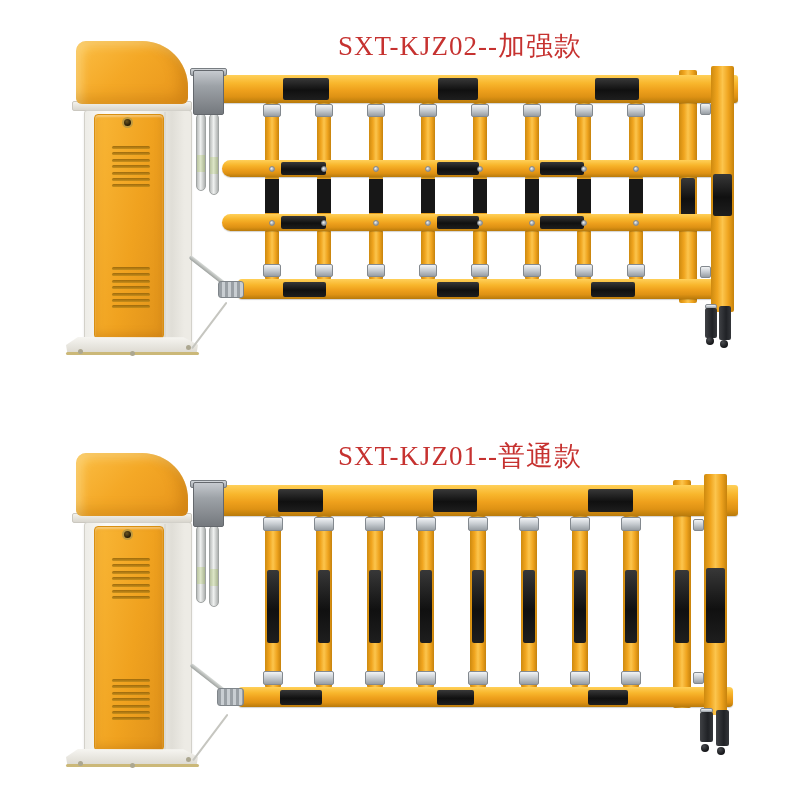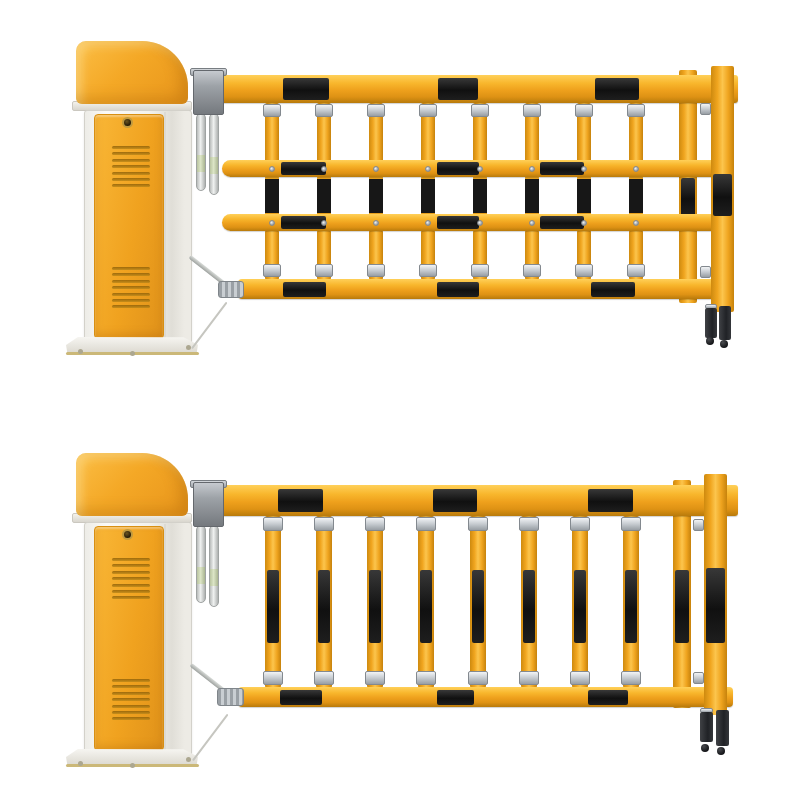--- a/index.html
+++ b/index.html
@@ -52,20 +52,22 @@
            border:1px solid #64686D;border-radius:2px;box-sizing:border-box;}
   .bracket-cap{background:linear-gradient(180deg,#D4D8DC,#9FA4A9);border:1px solid #787D82;
                border-radius:2px;box-sizing:border-box;}
   .thin-rod{background:linear-gradient(180deg,#D9DCD9,#9FA3A0);border-radius:2px;}
   .wire{background:#C6C6C0;border-radius:1px;}
 </style>
 </head>
 <body>
 
 <div class="canvas">
+  <div class="title" style="top:31px" id="t0">SXT-KJZ02--加强款</div>
+  <div class="title" style="top:441px" id="t1">SXT-KJZ01--普通款</div>
   <div class="abs scene" id="scene0">
       <div class="abs cap-lip" style="left: 72px; top: 101px; width: 120px; height: 10px;"></div>
       <div class="abs cap" style="left: 76px; top: 41px; width: 112px; height: 63px;"></div>
       <div class="abs body" style="left: 84px; top: 110px; width: 108px; height: 235px;"></div>
       <div class="abs side-edge" style="left: 164px; top: 112px; width: 2px; height: 231px;"></div>
       <div class="abs door" style="left: 94px; top: 114px; width: 70px; height: 225px;"></div>
       <div class="abs keyhole" style="left: 122px; top: 117px; width: 11px; height: 11px;"></div>
       <div class="abs vent" style="left: 112px; top: 146px; width: 38px; height: 3px;"></div>
       <div class="abs vent" style="left: 112px; top: 152.4px; width: 38px; height: 3px;"></div>
       <div class="abs vent" style="left: 112px; top: 158.8px; width: 38px; height: 3px;"></div>

